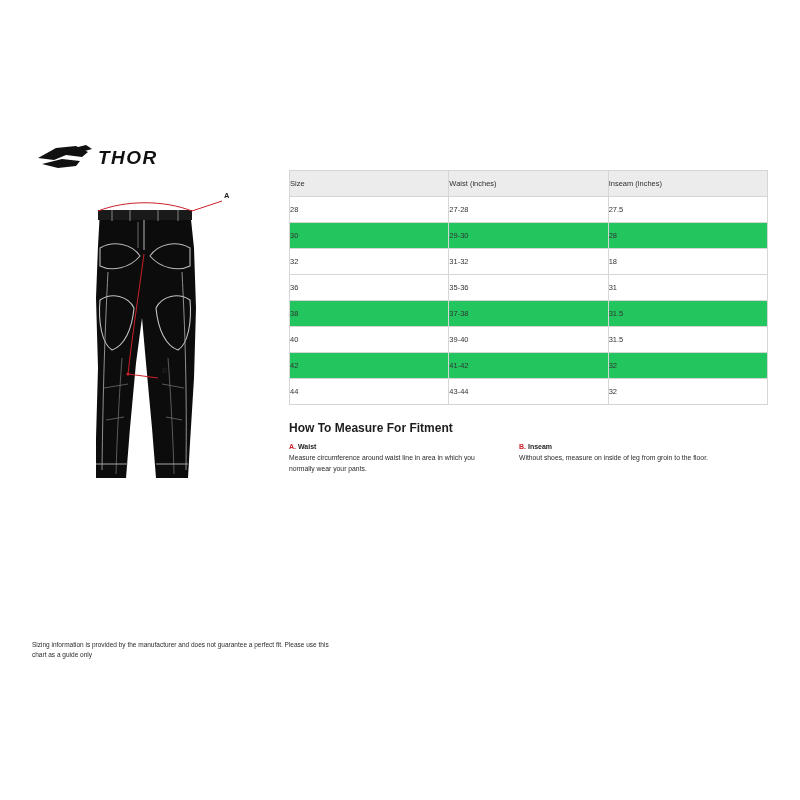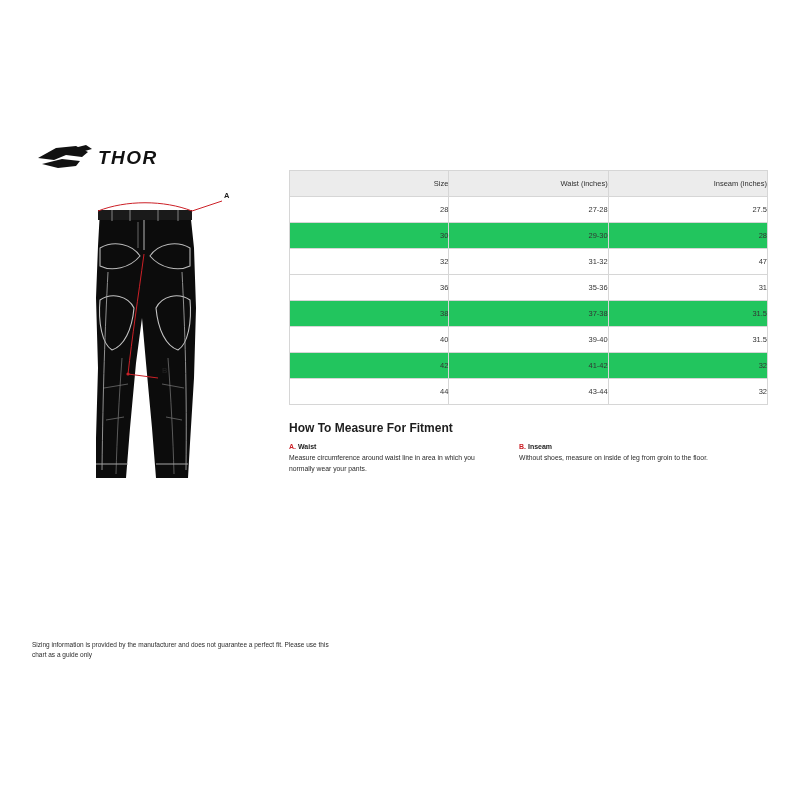--- a/index.html
+++ b/index.html
@@ -78,21 +78,21 @@
 
   table.size-chart {
     border-collapse: collapse;
     width: 479px;
     table-layout: fixed;
   }
   table.size-chart th,
   table.size-chart td {
     border: 1px solid #d6d6d6;
     height: 25px;
-    text-align: right;
+    text-align: left;
     vertical-align: middle;
     font-size: 7.5px;
     font-weight: normal;
     color: #333333;
     padding: 0;
   }
   table.size-chart thead th {
     background: #ececec;
     font-size: 7.5px;
     color: #303030;
@@ -247,21 +247,21 @@
           <td>27.5</td>
         </tr>
         <tr class="even">
           <td>30</td>
           <td>29-30</td>
           <td>28</td>
         </tr>
         <tr class="odd">
           <td>32</td>
           <td>31-32</td>
-          <td>47</td>
+          <td>18</td>
         </tr>
         <tr class="odd">
           <td>36</td>
           <td>35-36</td>
           <td>31</td>
         </tr>
         <tr class="even">
           <td>38</td>
           <td>37-38</td>
           <td>31.5</td>

